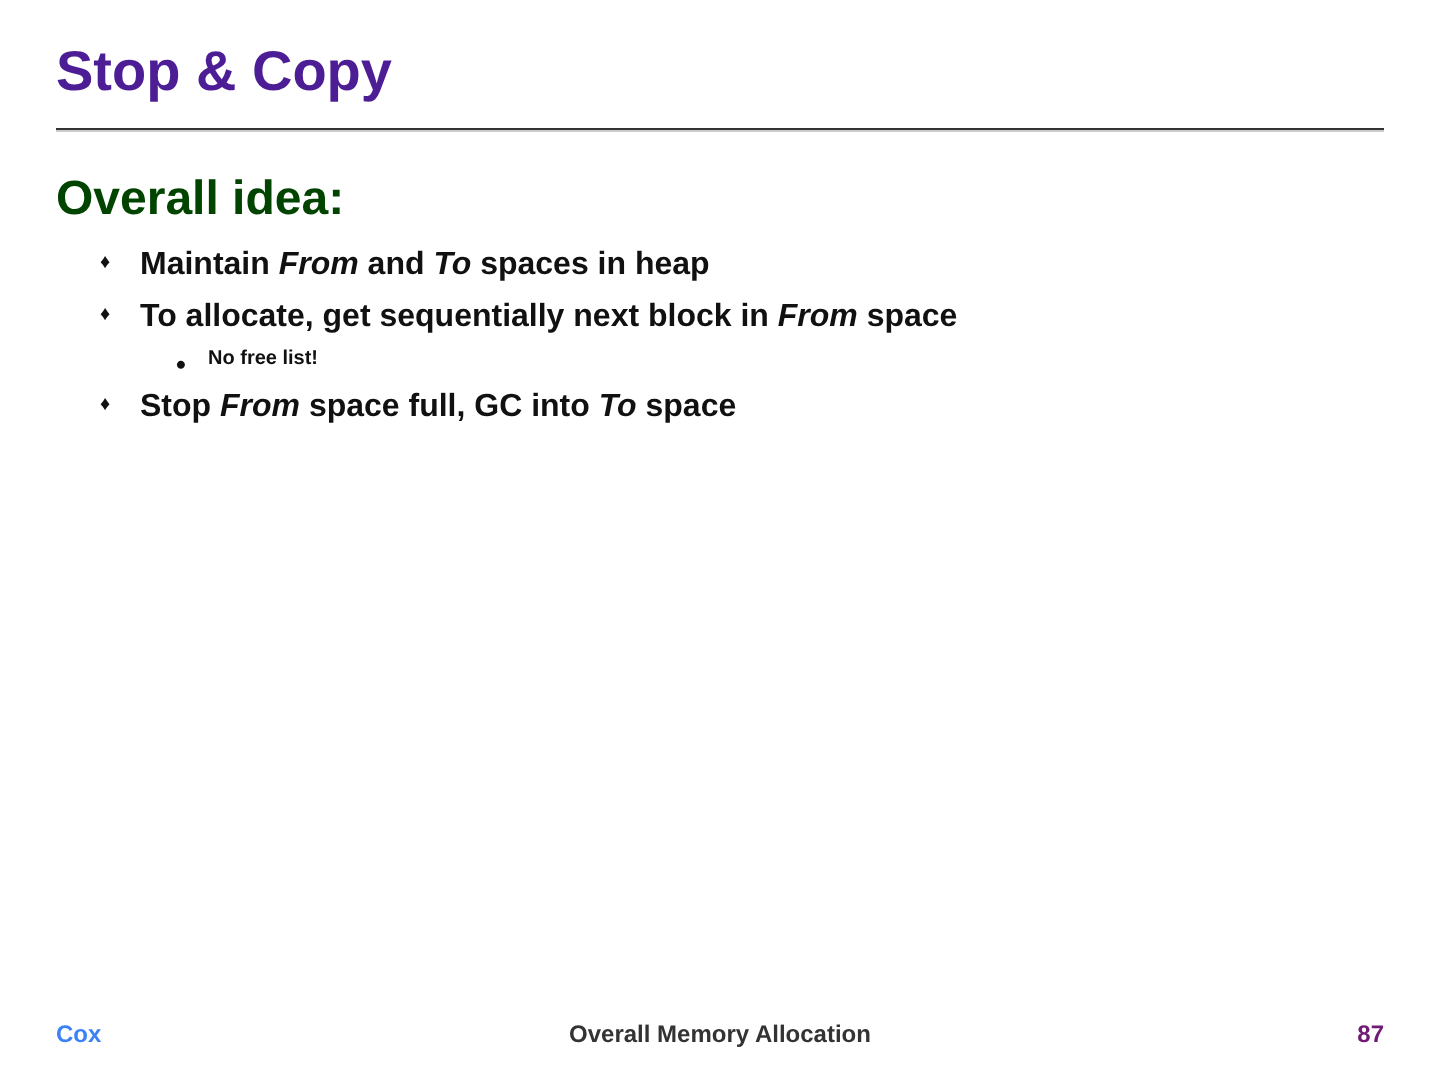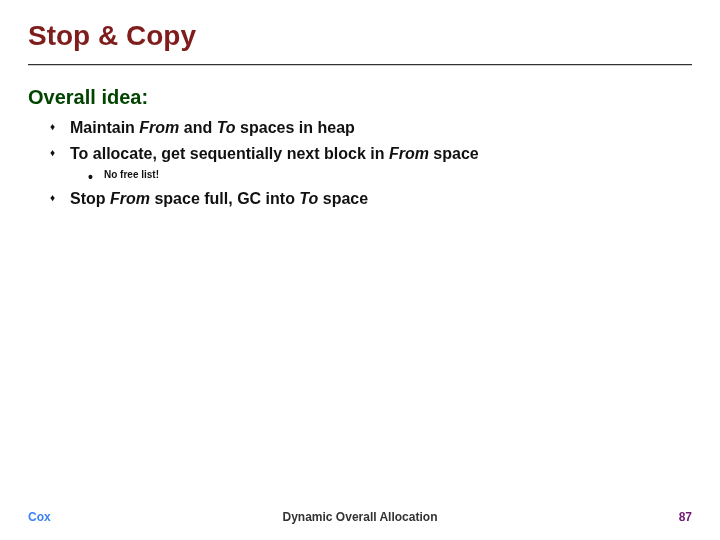--- a/index.html
+++ b/index.html
@@ -16,40 +16,40 @@
     width: 720px;
     height: 540px;
     box-sizing: border-box;
   }
   .title {
     position: absolute;
     top: 20px;
     left: 28px;
     font-size: 28px;
     font-weight: bold;
-    color: #7f1d1d;
+    color: #4c1d95;
   }
   .rule {
     position: absolute;
     top: 64px;
     left: 28px;
     width: 664px;
     height: 0;
     border-top: 1px solid #333333;
     border-bottom: 1px solid #cccccc;
   }
   .body {
     position: absolute;
     top: 86px;
     left: 28px;
     width: 664px;
     color: #111111;
   }
   .subhead {
-    font-size: 20px;
+    font-size: 24px;
     font-weight: bold;
     color: #004400;
     margin: 0 0 8px 0;
   }
   ul.lvl1 {
     list-style: none;
     margin: 0 0 0 22px;
     padding: 0;
   }
   ul.lvl1 > li {
@@ -147,17 +147,17 @@
 
       <li>
         <span>Stop </span><span class="em">From</span><span> space full, GC into </span><span class="em">To</span><span> space</span>
       </li>
 
     </ul>
   </div>
 
   <div class="footer">
     <span class="left">Cox</span>
-    <span class="center">Dynamic Overall Allocation</span>
+    <span class="center">Overall Memory Allocation</span>
     <span class="right">87</span>
   </div>
 
 </div>
 
 </body></html>

